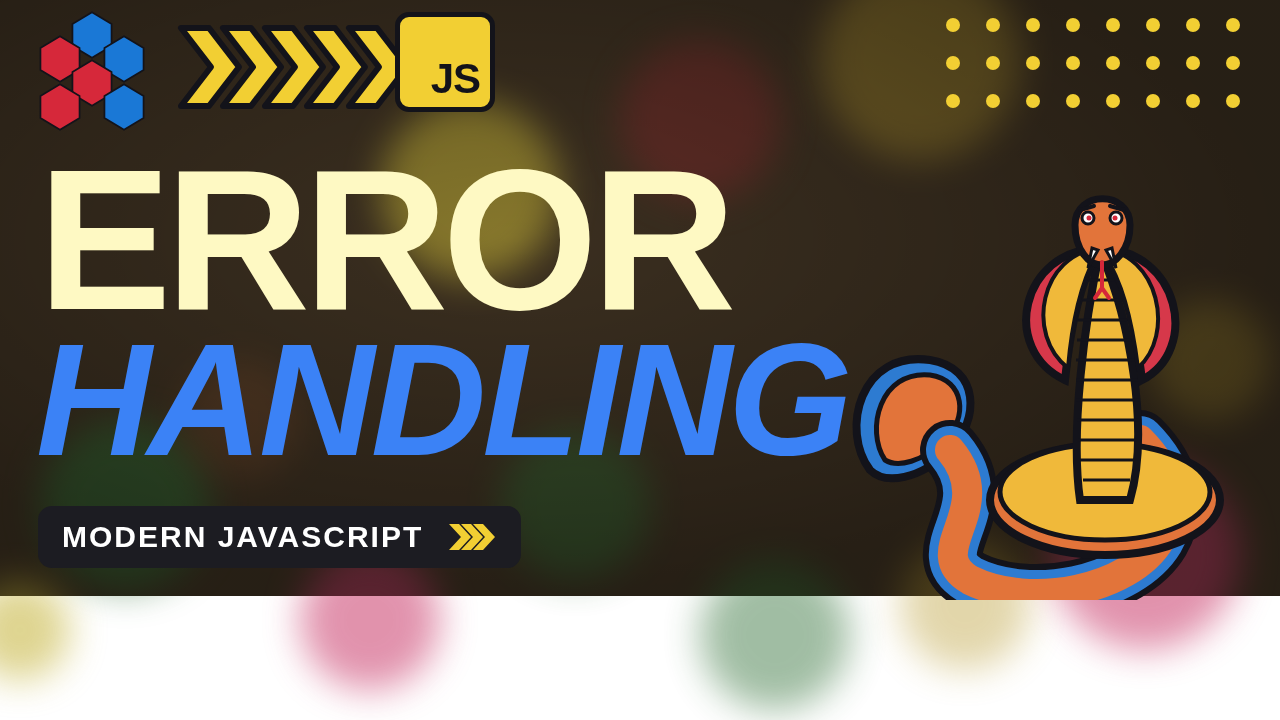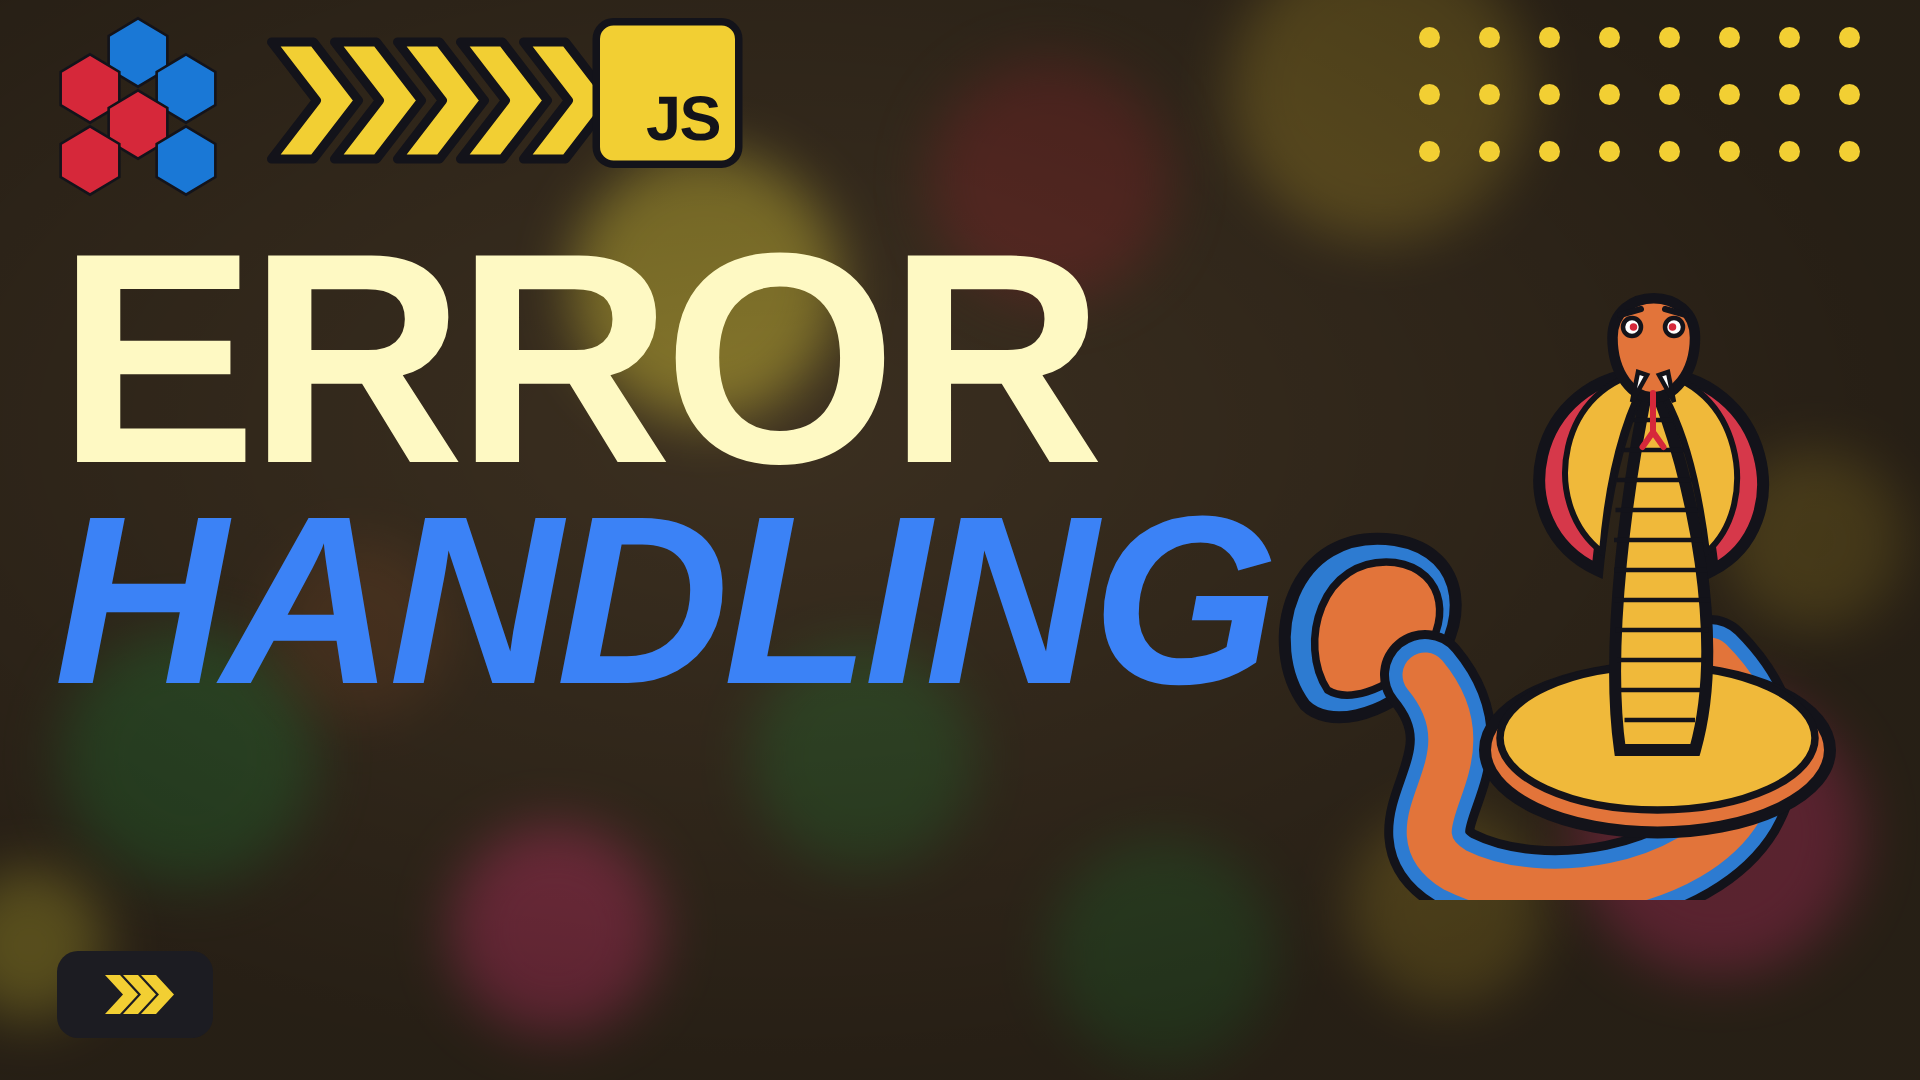--- a/index.html
+++ b/index.html
@@ -1,20 +1,20 @@
 <!DOCTYPE html>
 <html><head>
 <meta charset="utf-8">
 <style>
   * { margin: 0; padding: 0; box-sizing: border-box; }
   html, body { width: 1280px; height: 720px; overflow: hidden; font-family: Arial, Helvetica, sans-serif; }
   .stage {
     position: relative;
     width: 1280px;
-    height: 720px;
+    height: 596px;
     background: #3b2f20;
   }
   
   .bokeh { position: absolute; border-radius: 50%; filter: blur(18px); opacity: 0.55; }
   .b1 { width:180px;height:180px;background:#c4b236;left:380px;top:100px; }
   .b2 { width:160px;height:160px;background:#7a2a2a;left:620px;top:40px; }
   .b3 { width:200px;height:200px;background:#b89a2e;left:820px;top:-40px;opacity:0.4; }
   .b4 { width:170px;height:170px;background:#2e6e34;left:40px;top:420px; }
   .b5 { width:150px;height:150px;background:#2e6e34;left:500px;top:430px;opacity:0.45; }
   .b6 { width:140px;height:140px;background:#c93a6a;left:300px;top:550px; }
@@ -185,20 +185,21 @@
       <div class="d"></div>
       <div class="d"></div>
       <div class="d"></div>
       <div class="d"></div>
     </div>
 
   <div class="title-error">ERROR</div>
   <div class="title-handling">HANDLING</div>
 
   <div class="footer-pill">
+    <span>MODERN JAVASCRIPT</span>
     <span class="mini-chev-wrap" id="minichev">
         <span class="mini-chev"><svg viewBox="0 0 26 30">
             <polygon points="2,2 12,2 24,15 12,28 2,28 14,15"></polygon>
           </svg></span>
         <span class="mini-chev"><svg viewBox="0 0 26 30">
             <polygon points="2,2 12,2 24,15 12,28 2,28 14,15"></polygon>
           </svg></span>
         <span class="mini-chev"><svg viewBox="0 0 26 30">
             <polygon points="2,2 12,2 24,15 12,28 2,28 14,15"></polygon>
           </svg></span>

